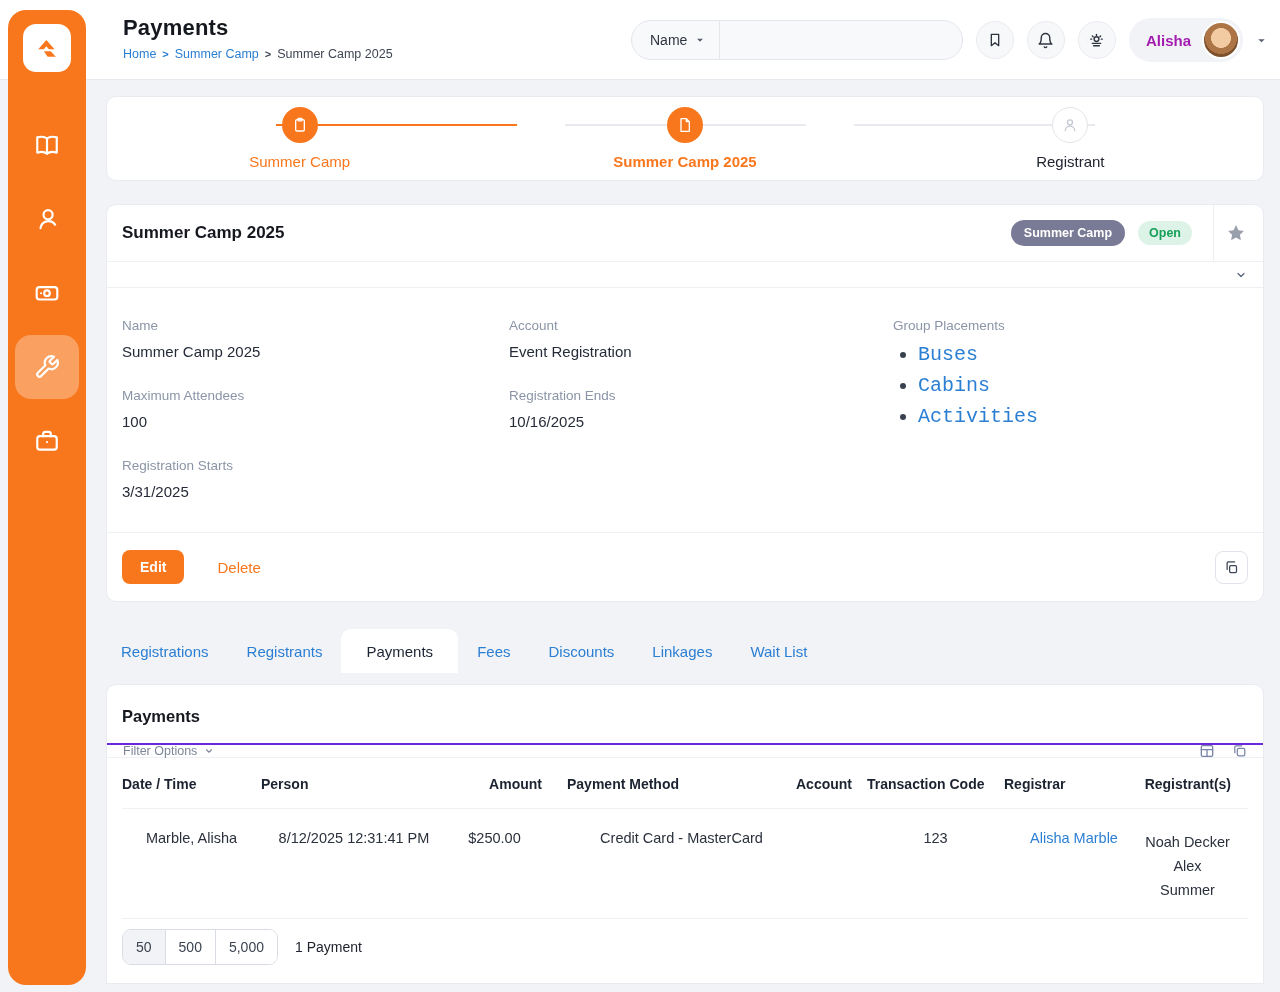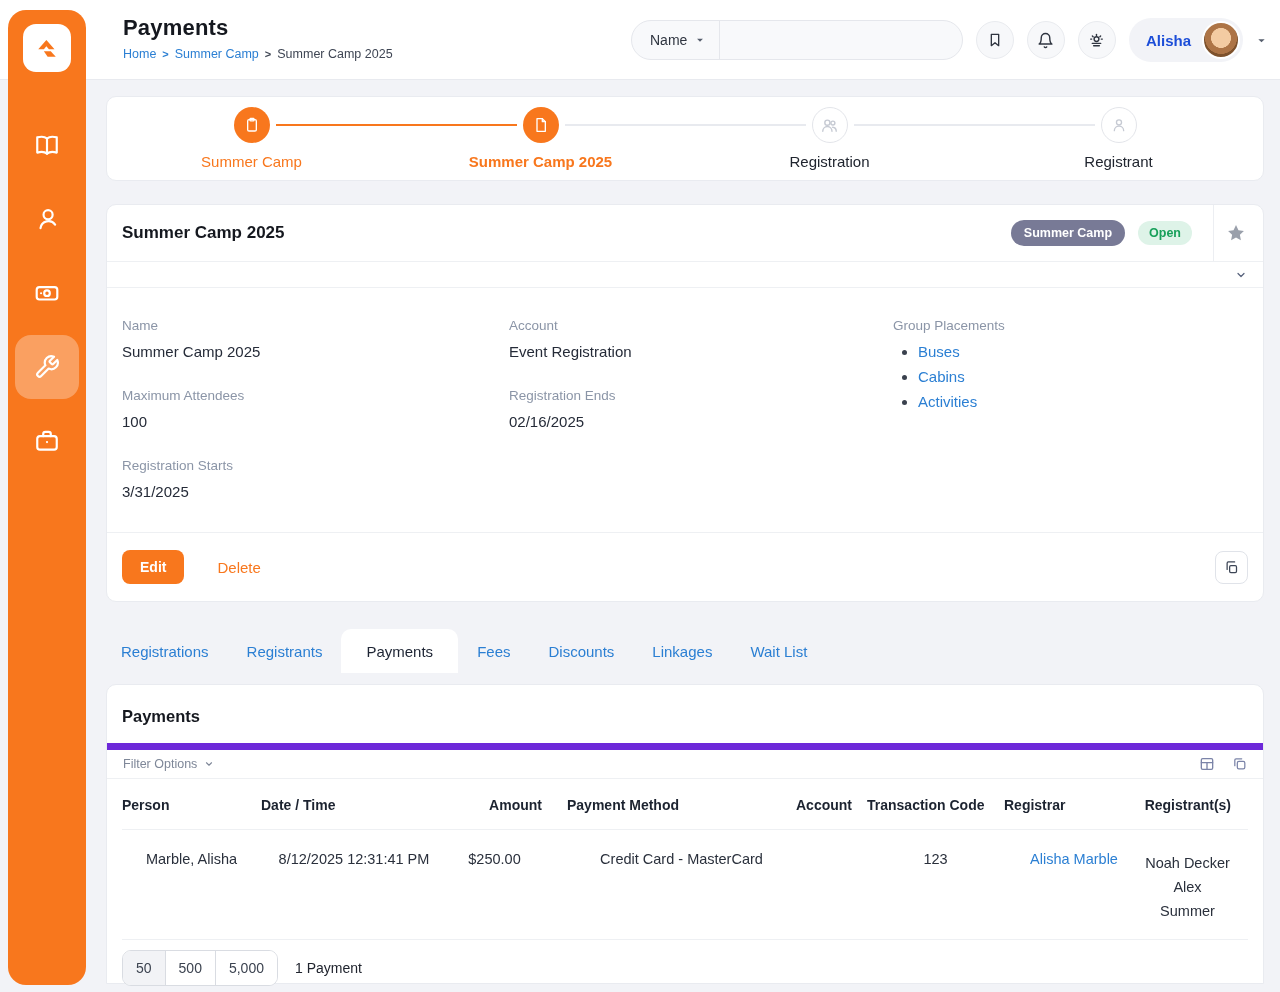--- a/index.html
+++ b/index.html
@@ -34,21 +34,21 @@
   .search-cat { display:flex; align-items:center; gap:8px; padding:0 14px 0 18px; height:100%;
     border-right:1px solid #e5e7ec; font-size:14px; color:#2f3540; cursor:pointer; }
   .search-cat .caret-sm { color:#565e6d; }
   .search-input { flex:1; border:none; background:transparent; height:100%; padding:0 14px; font-size:14px; outline:none; }
   .iconbtn {
     width:38px; height:38px; border-radius:50%; background:#f7f8fa; border:1px solid #e9ebef;
     display:flex; align-items:center; justify-content:center; color:#2f3540; cursor:pointer;
   }
   .user-pill { height:44px; background:#f2f3f7; border-radius:22px; display:flex; align-items:center;
     padding:0 3px 0 17px; gap:11px; cursor:pointer; }
-  .user-name { font-weight:700; font-size:15px; color:#1d4ed8; }
+  .user-name { font-weight:700; font-size:15px; color:#a21caf; }
   .avatar {
     width:38px; height:38px; border-radius:50%;
     background: radial-gradient(circle at 50% 44%, #f3cba2 0 38%, #ad7446 40% 62%, #7d512c 63% 100%);
     border:2px solid #ffffff;
   }
   .caret { color:#565e6d; cursor:pointer; }
 
   
   .sidebar {
     position:absolute; left:8px; top:10px; width:78px; height:975px;
@@ -94,39 +94,39 @@
     padding:5px 11px; border-radius:12px; margin-left:13px; }
   .vdiv { width:1px; height:56px; background:#eceef2; margin:0 12px 0 21px; }
   .star { color:#9aa0ab; cursor:pointer; padding-right:2px; }
   .dc-subrow { height:27px; border-top:1px solid #eef0f3; border-bottom:1px solid #eef0f3;
     display:flex; align-items:center; justify-content:flex-end; padding:0 16px; color:#55607a; cursor:pointer; }
   .dc-body { padding:30px 15px 4px; display:grid; grid-template-columns:387px 384px 1fr; }
   .field { margin-bottom:28px; }
   .field-label { font-size:13.5px; color:#8b95a7; margin-bottom:10px; }
   .field-value { font-size:15px; color:#252b38; }
   .gp-list { list-style:disc; margin:8px 0 0; padding-left:25px; color:#3a414e; }
-  .gp-list li { margin-bottom:8px; font-size:15px; }
+  .gp-list li { margin-bottom:8px; font-size:20px;font-family:Liberation Mono, monospace; }
   .gp-link { color:#2b7fd3; cursor:pointer; text-decoration:none; }
   .dc-foot { border-top:1px solid #eef0f3; padding:17px 15px; display:flex; align-items:center;gap:7px; }
   .btn-edit { background:#f8771d; color:#fff; font-weight:700; font-size:14px; border:none;
     border-radius:8px; padding:9px 18px; cursor:pointer; font-family:inherit; }
   .link-delete { color:#f8771d; font-size:15px; margin-left:26px; cursor:pointer; }
   .copy-btn { margin-left:auto; width:33px; height:33px; border:1px solid #e0e3e9; border-radius:8px;
     background:#fff; display:flex; align-items:center; justify-content:center; color:#3c4555; cursor:pointer; }
 
   
   .tabs { margin-top:27px; display:flex; height:44px; align-items:stretch; font-size:15px; }
   .tab { display:flex; align-items:center; padding:0 19px; color:#2b7fd3; cursor:pointer; }
   .tab:first-child { padding-left:15px; }
   .tab.active { background:#fff; border-radius:10px 10px 0 0; color:#1d2433; padding:0 25px; }
 
   
   .panel { margin-top:11px; height:300px; border-radius:10px 10px 0 0; }
   .panel-head { padding:22px 15px 17px; font-size:16.5px; font-weight:700; color:#15181f; }
-  .panel-toolbar { height:36px; border-top:7px solid #6d28d9; border-bottom:1px solid #eef0f3;
+  .panel-toolbar { height:15px; border-top:2px solid #6d28d9; border-bottom:1px solid #eef0f3;
     display:flex; align-items:center; padding:0 16px;gap:12px; }
   .filter { font-size:12.5px; color:#7e8798; display:flex; gap:7px; align-items:center; cursor:pointer; }
   .toolbar-icons { margin-left:auto; display:flex; gap:17px; color:#7b84a8; }
   .toolbar-icons span { cursor:pointer; }
 
   .grid-table { padding:0 15px; }
   .g-head, .g-row { display:grid; grid-template-columns:139px 186px 95px 254px 54px 154px 140px 1fr; }
   .g-head { border-bottom:1px solid #eef0f3; }
   .g-head > div { font-size:14px; font-weight:700; color:#1c2330; padding:18px 0 16px; }
   .g-row { border-bottom:1px solid #eef0f3; }
@@ -286,31 +286,20 @@
         <div class="step-circle">
           <svg width="16" height="16" viewBox="0 0 24 24" fill="none" stroke="currentColor" stroke-width="2" stroke-linecap="round" stroke-linejoin="round">
               <path d="M6 2.5h8l4.5 4.5v14.5H6z"></path>
               <path d="M14 2.5V7h4.5"></path>
             </svg>
         </div>
         <div class="step-label">Summer Camp 2025</div>
       </div>
       <div class="step todo">
         <div class="step-circle">
-          <svg width="17" height="17" viewBox="0 0 24 24" fill="none" stroke="currentColor" stroke-width="2" stroke-linecap="round" stroke-linejoin="round">
-              <circle cx="9" cy="8" r="3.6"></circle>
-              <path d="M2.5 20a6.5 6.5 0 0 1 13 0"></path>
-              <circle cx="16.8" cy="8.6" r="2.8"></circle>
-              <path d="M16.5 14.5a5.6 5.6 0 0 1 5 5.5"></path>
-            </svg>
-        </div>
-        <div class="step-label">Registration</div>
-      </div>
-      <div class="step todo">
-        <div class="step-circle">
           <svg width="16" height="16" viewBox="0 0 24 24" fill="none" stroke="currentColor" stroke-width="2" stroke-linecap="round" stroke-linejoin="round">
               <circle cx="12" cy="8" r="3.8"></circle>
               <path d="M5 20.5a7 7 0 0 1 14 0"></path>
             </svg>
         </div>
         <div class="step-label">Registrant</div>
       </div>
     </div>
   </div>
 
@@ -350,21 +339,21 @@
           <div class="field-value">3/31/2025</div>
         </div>
       </div>
       <div>
         <div class="field">
           <div class="field-label">Account</div>
           <div class="field-value">Event Registration</div>
         </div>
         <div class="field">
           <div class="field-label">Registration Ends</div>
-          <div class="field-value">02/16/2025</div>
+          <div class="field-value">10/16/2025</div>
         </div>
       </div>
       <div>
         <div class="field">
           <div class="field-label">Group Placements</div>
           <ul class="gp-list">
             <li><a class="gp-link">Buses</a></li>
             <li><a class="gp-link">Cabins</a></li>
             <li><a class="gp-link">Activities</a></li>
           </ul>
@@ -414,22 +403,22 @@
           <svg width="15" height="15" viewBox="0 0 24 24" fill="none" stroke="currentColor" stroke-width="2" stroke-linecap="round" stroke-linejoin="round">
               <rect x="8.5" y="8.5" width="12" height="12" rx="2.5"></rect>
               <path d="M4.5 15.5v-9a2 2 0 0 1 2-2h9"></path>
             </svg>
         </span>
       </div>
     </div>
 
     <div class="grid-table">
       <div class="g-head">
+        <div>Date / Time</div>
         <div>Person</div>
-        <div>Date / Time</div>
         <div class="ar">Amount</div>
         <div class="pl25">Payment Method</div>
         <div class="ar">Account</div>
         <div class="pl17">Transaction Code</div>
         <div>Registrar</div>
         <div class="ar pr17">Registrant(s)</div>
       </div>
       <div class="g-row">
         <div>Marble, Alisha</div>
         <div>8/12/2025 12:31:41 PM</div>

